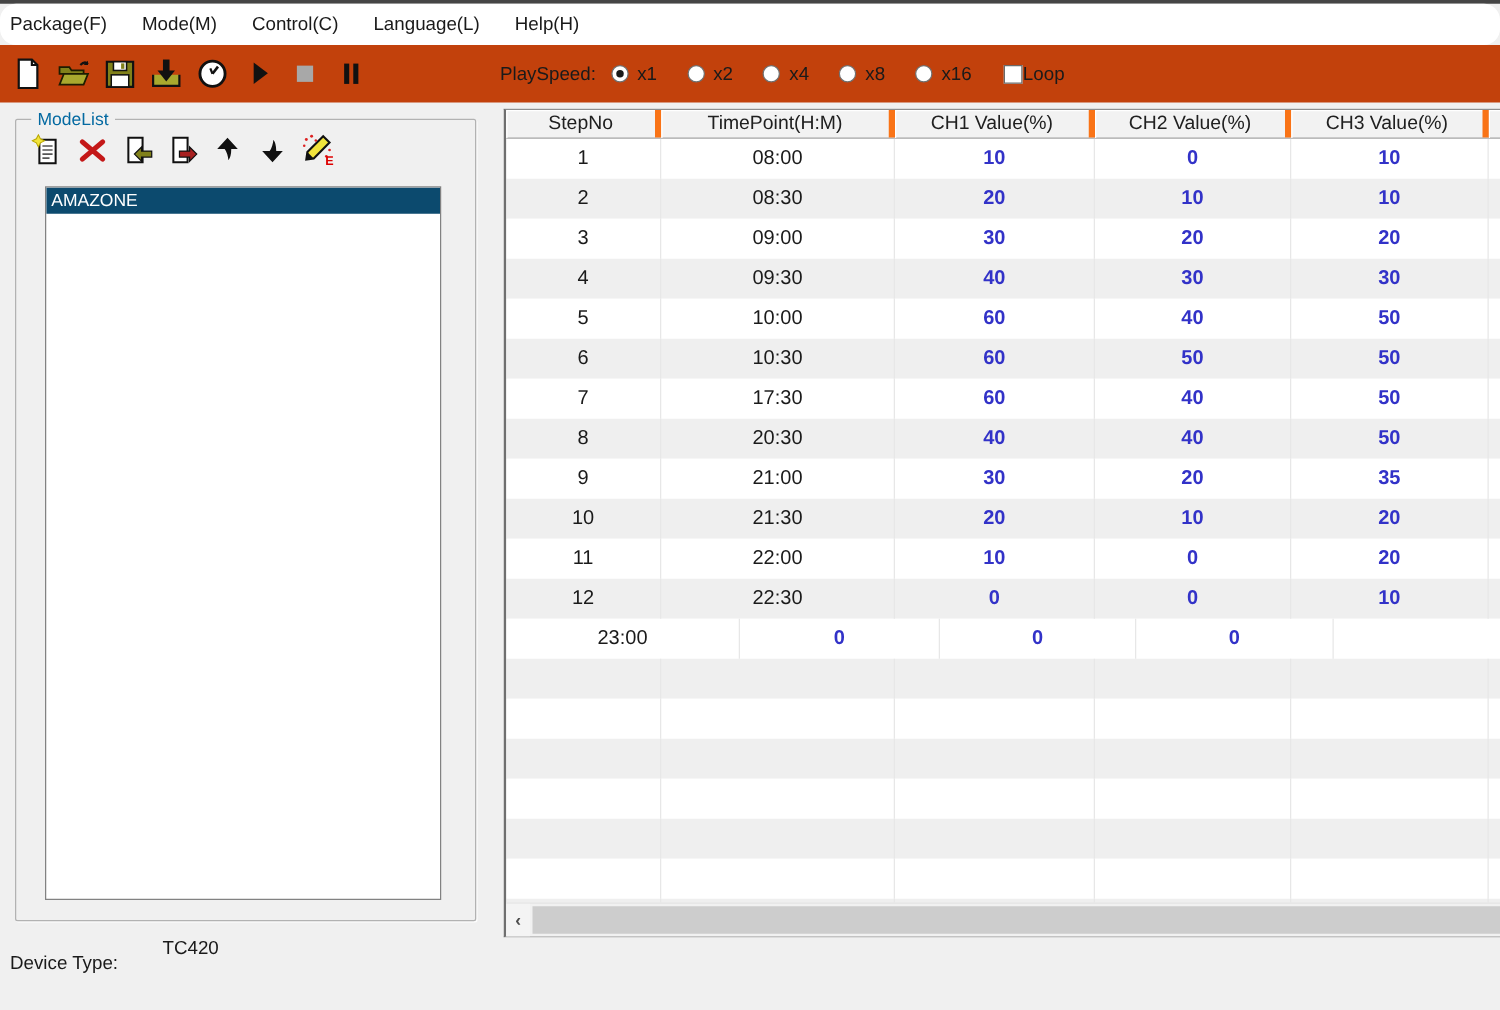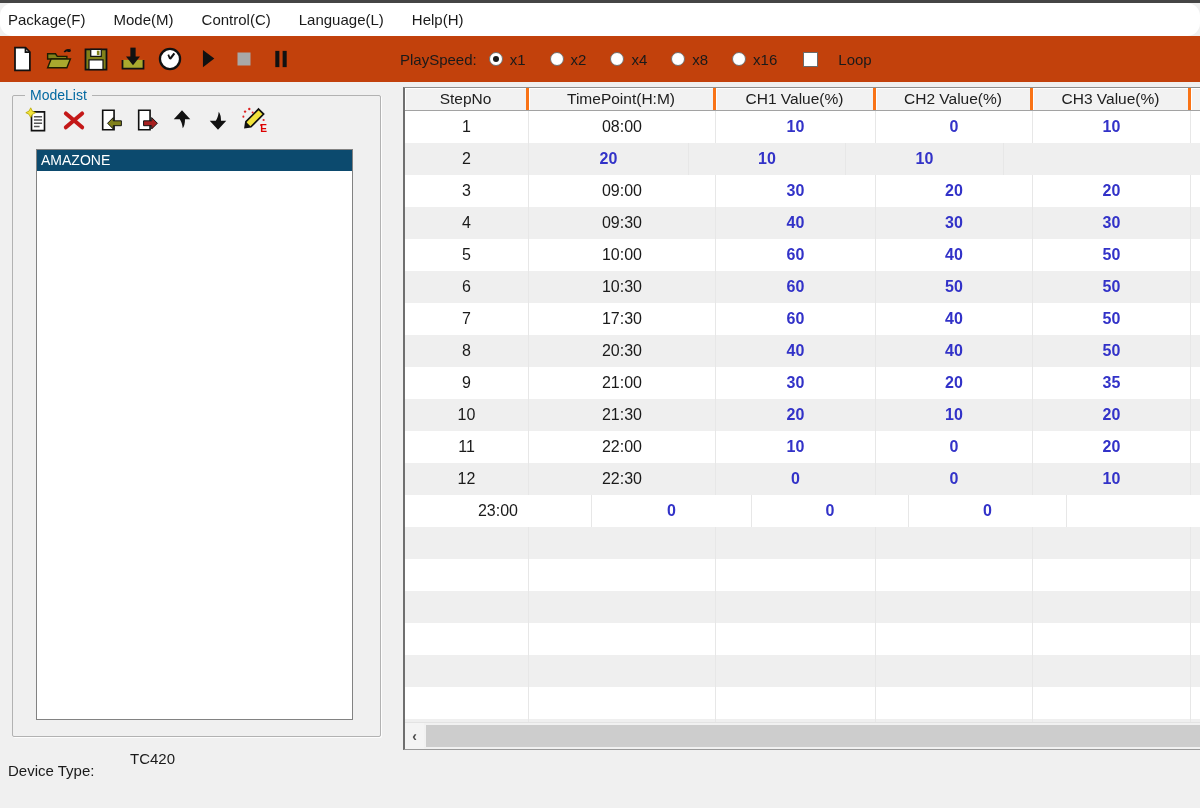--- a/index.html
+++ b/index.html
@@ -20,40 +20,40 @@
   .tool-btn { width:30px; height:30px; display:flex; align-items:center; justify-content:center; }
   .tool-btn svg { display:block; }
 
   .playspeed { position:absolute; left:400px; top:0; height:46px; display:flex; align-items:center; gap:10px; }
   .ps-label { font-size:15px; }
   .ps-options { display:flex; align-items:center; gap:24px; margin-left:2px; }
   .ps-option { display:flex; align-items:center; gap:7px; }
   .ps-text { font-size:15px; }
   .radio { width:14px; height:14px; border-radius:50%; border:1px solid #707070; background:#fff; position:relative; display:inline-block; }
   .radio.checked::after { content:""; position:absolute; left:3px; top:3px; width:6px; height:6px; border-radius:50%; background:#1a1a1a; }
-  .loop-wrap { display:flex; align-items:center; gap:20px; margin-left:16px; }
+  .loop-wrap { display:flex; align-items:center; gap:0; margin-left:16px; }
   .checkbox { width:15px; height:15px; border:1px solid #6a6a6a; background:#fff; display:inline-block; }
   .loop-text { font-size:15px; }
 
   
   .groupbox { position:absolute; left:12px; top:95px; width:369px; height:642px;
               border:1px solid #b2b2b2; border-radius:2px; box-shadow:1px 1px 0 #fdfdfd; }
   .groupbox-legend { position:absolute; top:-9px; left:12px; background:#f0f0f0; padding:0 5px; font-size:14px; color:#0369a1; }
   .ml-toolbar { position:absolute; left:11px; top:9px; display:flex; align-items:center; gap:9px; }
   .ml-btn { width:27px; height:30px; display:flex; align-items:center; justify-content:center; }
   .listbox { position:absolute; left:23px; top:53px; width:317px; height:571px; background:#ffffff;
              border:1px solid #828282; overflow:hidden; }
   .list-item { height:21px; line-height:21px; font-size:14px; padding-left:4px; }
   .list-item.selected { background:#0c4a6e; color:#ffffff; }
 
   
   .grid { position:absolute; left:403px; top:87px; width:797px; height:663px; background:#ffffff;
           border-left:2px solid #6f6f6f; border-top:1px solid #8e8e8e; border-bottom:1px solid #9a9a9a; }
   .grid-header { display:flex; height:23px; background:#f2f2f2; border-bottom:1px solid #a2a2a2; }
-  .hcell { font-size:15.5px; color:#202020; text-align:center; line-height:22px; border-right:3px solid #f97316;
+  .hcell { font-size:15.5px; color:#202020; text-align:center; line-height:22px; border-right:5px solid #f97316;
            box-shadow:inset 1px 1px 0 #ffffff; overflow:hidden; white-space:nowrap; }
   .grid-body { height:612px; overflow:hidden; }
   .trow { display:flex; height:32px; }
   .trow.w { background:#ffffff; }
   .trow.g { background:#efefef; }
   .tcell { font-size:16px; text-align:center; line-height:32px; border-right:1px solid #e7e7e7; overflow:hidden; }
   .tcell.blue { color:#3232c8; font-weight:bold; }
   .c0 { width:124px; } .c1 { width:187px; } .c2 { width:160px; } .c3 { width:157px; } .c4 { width:158px; }
   .cfill { flex:1; border-right:none; }
 
@@ -237,20 +237,21 @@
       <div class="trow w">
         <div class="tcell c0">1</div>
         <div class="tcell c1">08:00</div>
         <div class="tcell c2 blue">10</div>
         <div class="tcell c3 blue">0</div>
         <div class="tcell c4 blue">10</div>
         <div class="tcell cfill"></div>
       </div>
       <div class="trow g">
         <div class="tcell c0">2</div>
+        <div class="tcell c1">08:30</div>
         <div class="tcell c2 blue">20</div>
         <div class="tcell c3 blue">10</div>
         <div class="tcell c4 blue">10</div>
         <div class="tcell cfill"></div>
       </div>
       <div class="trow w">
         <div class="tcell c0">3</div>
         <div class="tcell c1">09:00</div>
         <div class="tcell c2 blue">30</div>
         <div class="tcell c3 blue">20</div>

